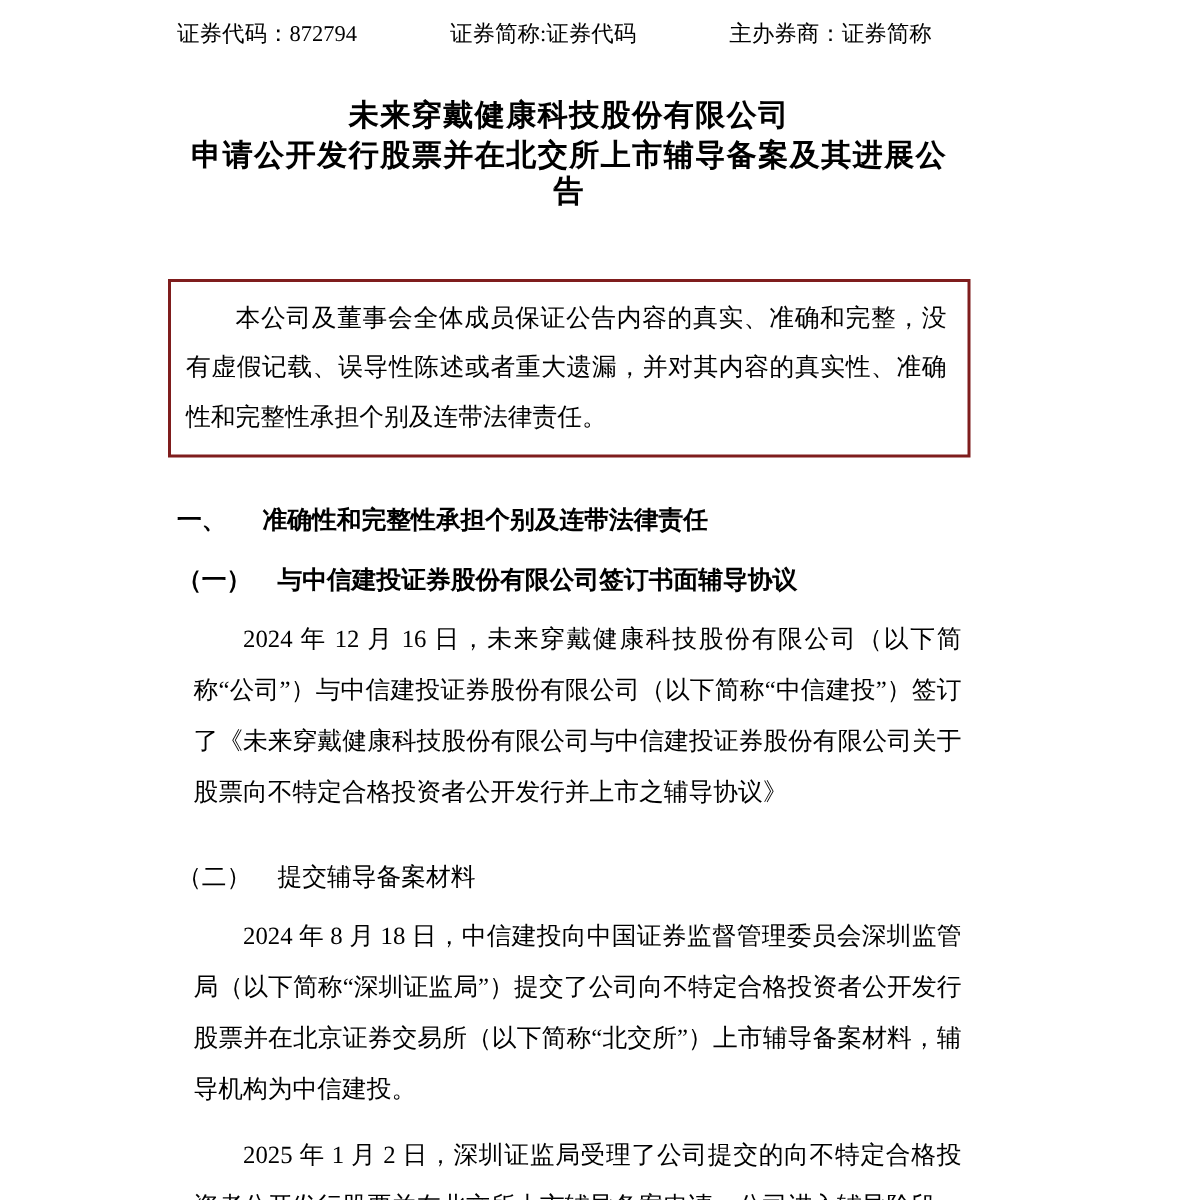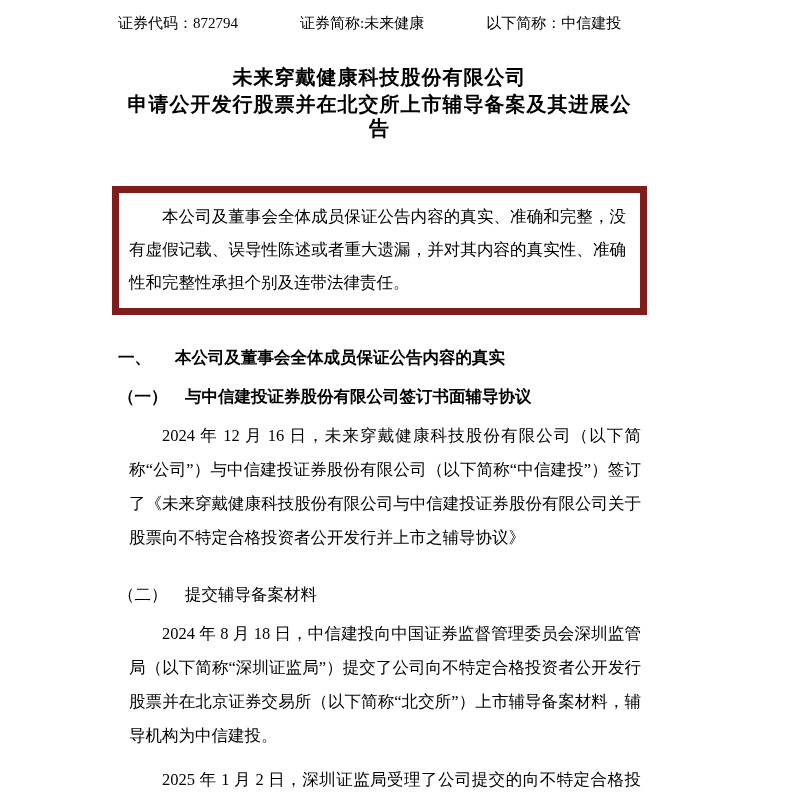--- a/index.html
+++ b/index.html
@@ -21,21 +21,21 @@
     margin: 0; text-align: center;
     font-family: Liberation Sans, sans-serif;
     font-weight: bold; font-size: 20px; line-height: 24px;
     letter-spacing: 1px;
   }
   .title-line1 { margin-top: 33px; }
   .title-line2 { margin-top: 3px; }
 
   .disclaimer-box {
     margin: 46px -6px 11px -6px;
-    border: 7px solid #7f1d1d;
+    border: 2px solid #7f1d1d;
     padding: 7px 14px 9px 10px;
   }
   .disclaimer-text {
     margin: 0; font-size: 16.5px; line-height: 33px;
     text-align: justify; text-indent: 2em;
   }
 
   .sec-heading {
     margin-top: 30px;
     font-family: "Liberation Sans", "DejaVu Sans", sans-serif;
@@ -55,33 +55,33 @@
   }
 </style>
 </head>
 <body>
 
 <div class="page">
   <div class="content">
 
     <div class="header-row">
       <span>证券代码：872794</span>
-      <span>证券简称:未来健康</span>
-      <span>以下简称：中信建投</span>
+      <span>证券简称:证券代码</span>
+      <span>主办券商：证券简称</span>
     </div>
 
     <h1 class="title-line1">未来穿戴健康科技股份有限公司</h1>
     <h1 class="title-line2">申请公开发行股票并在北交所上市辅导备案及其进展公告</h1>
 
     <div class="disclaimer-box">
       <p class="disclaimer-text">本公司及董事会全体成员保证公告内容的真实、准确和完整，没有虚假记载、误导性陈述或者重大遗漏，并对其内容的真实性、准确性和完整性承担个别及连带法律责任。</p>
     </div>
 
     <div class="sec-heading">
-      <span class="sec-num">一、</span><span>本公司及董事会全体成员保证公告内容的真实</span>
+      <span class="sec-num">一、</span><span>准确性和完整性承担个别及连带法律责任</span>
     </div>
 
     <div class="sub-heading first">
       <span class="sub-num">（一）</span><span>与中信建投证券股份有限公司签订书面辅导协议</span>
     </div>
     <p class="para">2024 年 12 月 16 日，未来穿戴健康科技股份有限公司（以下简称“公司”）与中信建投证券股份有限公司（以下简称“中信建投”）签订了《未来穿戴健康科技股份有限公司与中信建投证券股份有限公司关于股票向不特定合格投资者公开发行并上市之辅导协议》</p>
 
     <div class="sub-heading gap">
       <span class="sub-num">（二）</span><span>提交辅导备案材料</span>
     </div>

